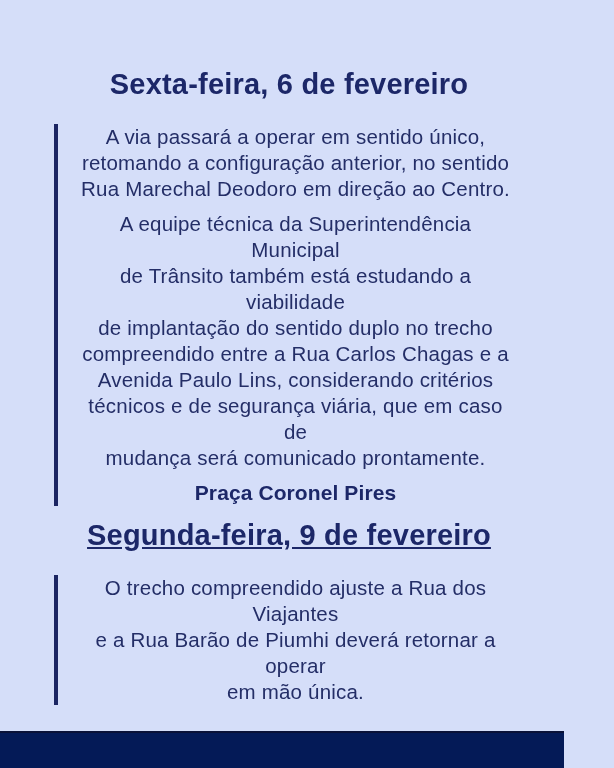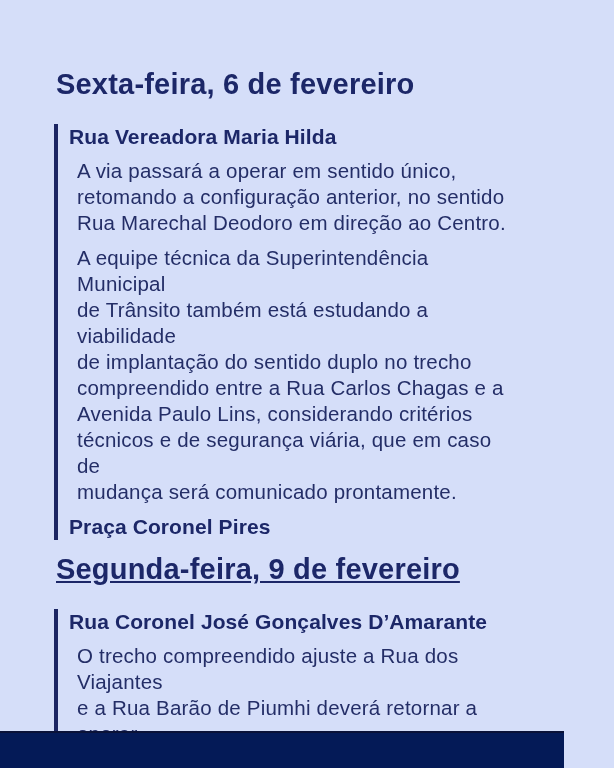--- a/index.html
+++ b/index.html
@@ -7,20 +7,21 @@
     padding: 0;
     background: #d5def9;
   }
   .page {
     position: relative;
     width: 564px;
     height: 768px;
     background: #d5def9;
     overflow: hidden;
     font-family: "Liberation Sans", sans-serif;
+    text-align: center;
     -webkit-font-smoothing: antialiased;
   }
   .content {
     padding: 69px 42px 0 56px;
   }
   h1.day-heading {
     margin: 0;
     font-size: 29px;
     line-height: 31px;
     font-weight: 700;
@@ -70,38 +71,36 @@
 </style>
 </head>
 <body>
 
 <div class="page">
   <main class="content">
 
     <h1 class="day-heading">Sexta-feira, 6 de fevereiro</h1>
 
     <section class="street-block">
-      <h2>Rua Vereadora Maria Hilda</h2>
       <p>A via passará a operar em sentido único,
 retomando a configuração anterior, no sentido
 Rua Marechal Deodoro em direção ao Centro.</p>
       <p>A equipe técnica da Superintendência Municipal
 de Trânsito também está estudando a viabilidade
 de implantação do sentido duplo no trecho
 compreendido entre a Rua Carlos Chagas e a
 Avenida Paulo Lins, considerando critérios
 técnicos e de segurança viária, que em caso de
 mudança será comunicado prontamente.</p>
       <h2>Praça Coronel Pires</h2>
     </section>
 
     <h1 class="day-heading second">Segunda-feira, 9 de fevereiro</h1>
 
     <section class="street-block">
-      <h2>Rua Coronel José Gonçalves D’Amarante</h2>
       <p>O trecho compreendido ajuste a Rua dos Viajantes
 e a Rua Barão de Piumhi deverá retornar a operar
 em mão única.</p>
     </section>
 
   </main>
 
   <footer class="bottom-bar"></footer>
 </div>
 

